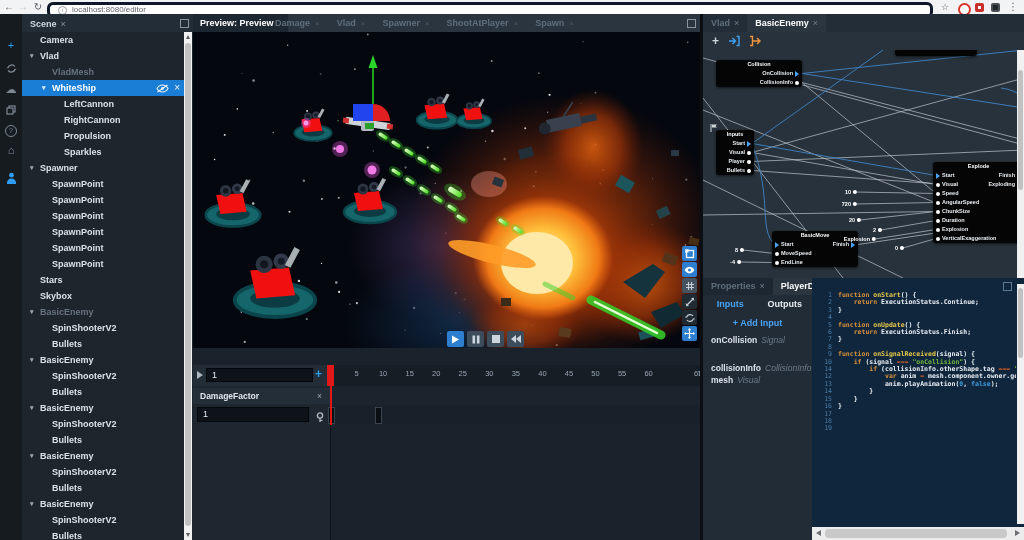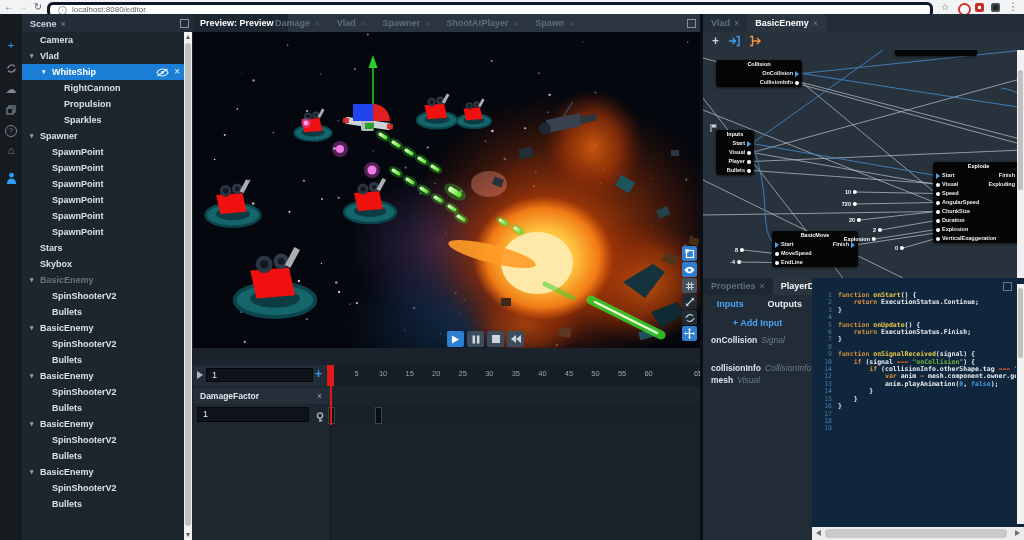--- a/index.html
+++ b/index.html
@@ -167,28 +167,30 @@
     </div>
 
   <div class="abs" id="scene">
     <div class="phead">
       <div class="ptab"><span>Scene</span><span class="x">×</span></div>
       <div class="maxbox"></div>
     </div>
     <div id="tree">
         <div class="trow"><span style="margin-left: 18px;">Camera</span></div>
         <div class="trow"><span class="tarrow" style="left: 8px;">▾</span><span style="margin-left: 18px;">Vlad</span></div>
+        <div class="trow dim"><span style="margin-left: 30px;">VladMesh</span></div>
         <div class="trow sel"><span class="tarrow" style="left: 20px;">▾</span><span style="margin-left: 30px;">WhiteShip</span><span class="ricons">
             <svg width="13" height="9" viewBox="0 0 13 9">
               <path d="M1 4.5C2.5 2 4.5 1 6.5 1s4 1 5.5 3.5C10.5 7 8.5 8 6.5 8S2.5 7 1 4.5z" fill="none" stroke="#eaf2fb" stroke-width="1.1"></path>
               <circle cx="6.5" cy="4.5" r="1.4" fill="#eaf2fb"></circle>
               <line x1="1.5" y1="8" x2="11.5" y2="1" stroke="#eaf2fb" stroke-width="1.1"></line>
             </svg>
             <span class="x">×</span>
           </span></div>
+        <div class="trow"><span style="margin-left: 42px;">LeftCannon</span></div>
         <div class="trow"><span style="margin-left: 42px;">RightCannon</span></div>
         <div class="trow"><span style="margin-left: 42px;">Propulsion</span></div>
         <div class="trow"><span style="margin-left: 42px;">Sparkles</span></div>
         <div class="trow"><span class="tarrow" style="left: 8px;">▾</span><span style="margin-left: 18px;">Spawner</span></div>
         <div class="trow"><span style="margin-left: 30px;">SpawnPoint</span></div>
         <div class="trow"><span style="margin-left: 30px;">SpawnPoint</span></div>
         <div class="trow"><span style="margin-left: 30px;">SpawnPoint</span></div>
         <div class="trow"><span style="margin-left: 30px;">SpawnPoint</span></div>
         <div class="trow"><span style="margin-left: 30px;">SpawnPoint</span></div>
         <div class="trow"><span style="margin-left: 30px;">SpawnPoint</span></div>

